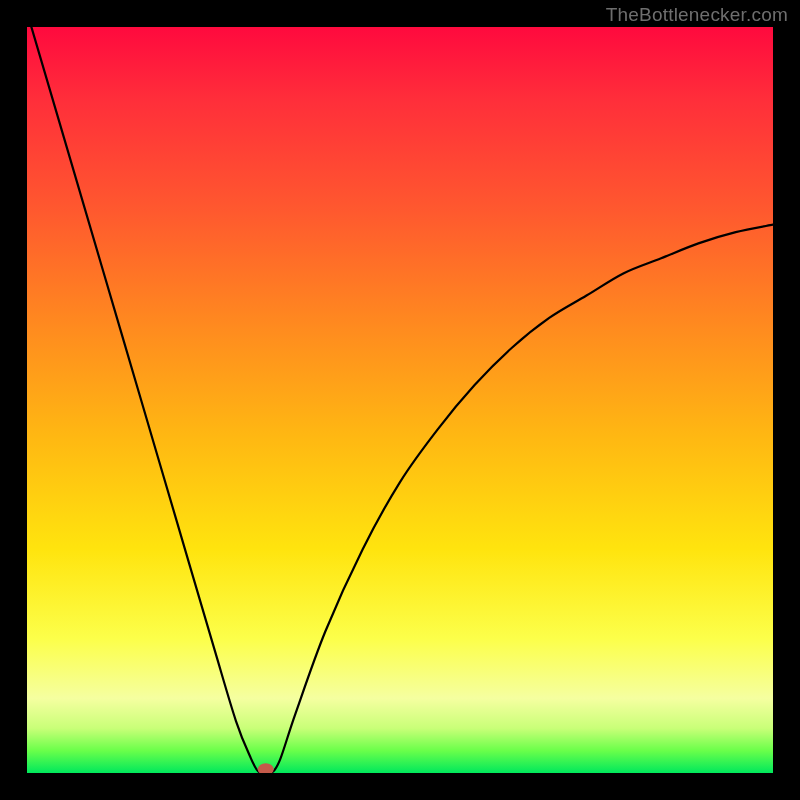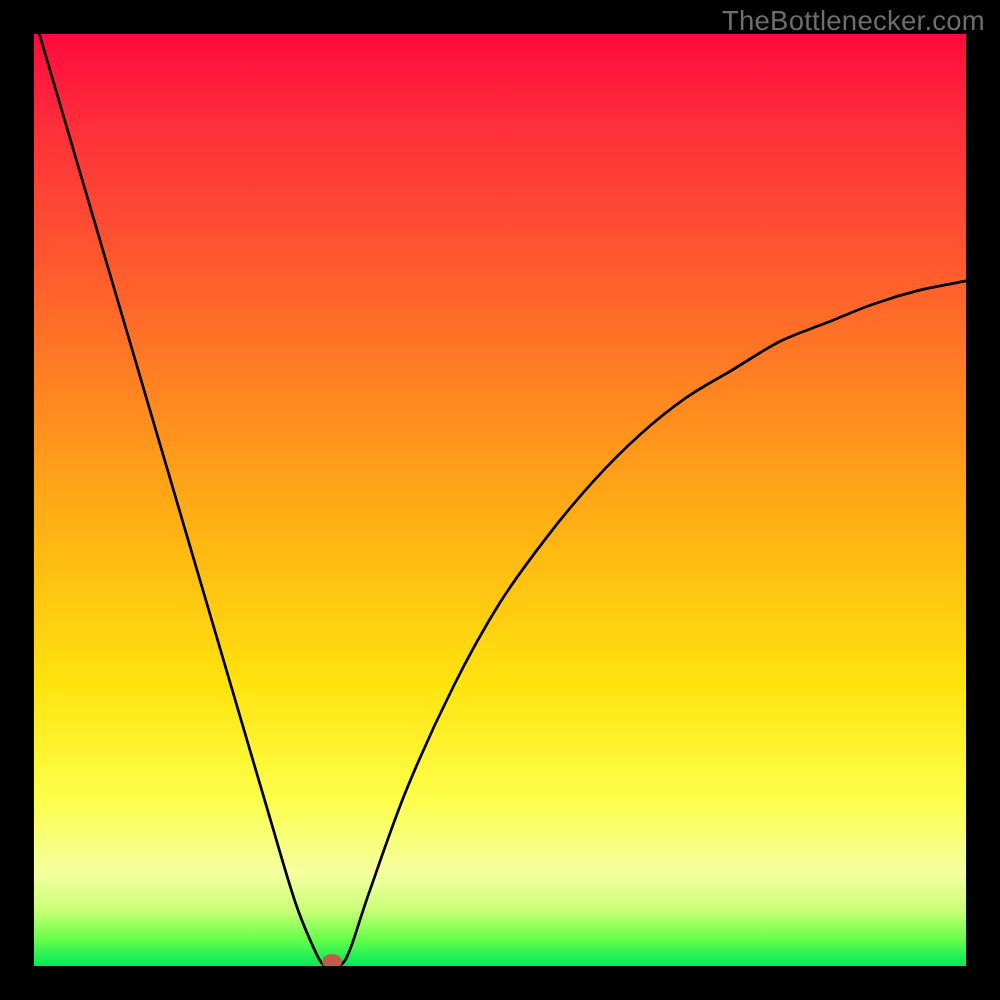--- a/index.html
+++ b/index.html
@@ -45,21 +45,21 @@
   }
   .curve-svg {
     position: absolute;
     inset: 0;
   }
   .watermark {
     position: absolute;
     top: 4px;
     right: 12px;
     color: #6e6e6e;
-    font-size: 22px;
+    font-size: 19px;
     letter-spacing: 0.2px;
     user-select: none;
   }
 </style>
 </head>
 <body>
 
 <div class="frame">
 
   <div class="plot-area">

